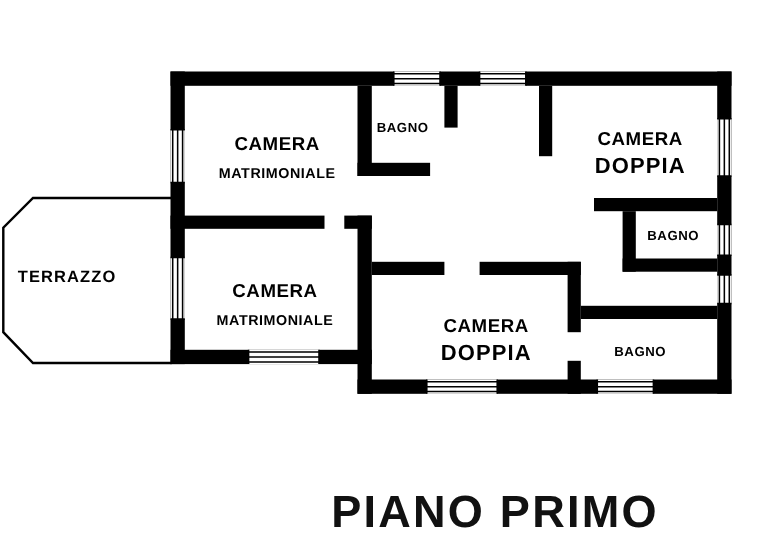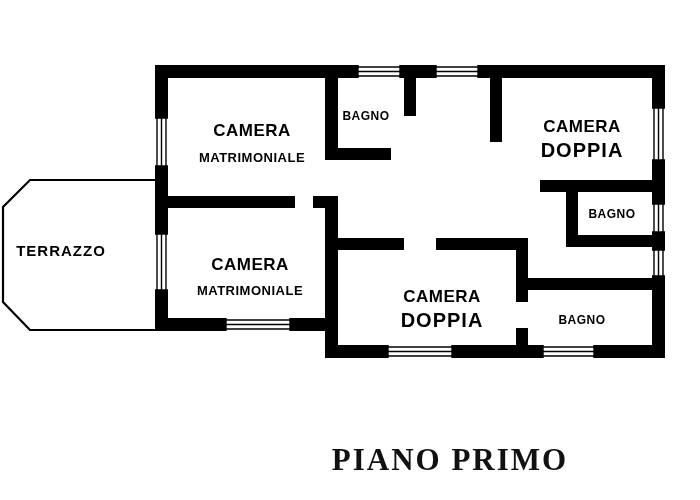--- a/index.html
+++ b/index.html
@@ -17,23 +17,23 @@
   .t-mat { font-family: "Liberation Sans", sans-serif; font-weight: bold; font-size: 13px; letter-spacing: .5px; }
   .t-dop { font-family: "Liberation Sans", sans-serif; font-weight: bold; font-size: 20px; letter-spacing: 1px; }
   .t-bag { font-family: "Liberation Sans", sans-serif; font-weight: bold; font-size: 12px; letter-spacing: .5px; }
   .t-ter { font-family: "Liberation Sans", sans-serif; font-weight: bold; font-size: 15px; letter-spacing: 1px; }
   .title {
     position: absolute;
     left: 200px;
     top: 442px;
     width: 500px;
     text-align: center;
-    font-family: Liberation Serif, serif;
+    font-family: Liberation Sans, sans-serif;
     font-weight: bold;
-    font-size: 31px;
+    font-size: 41px;
     letter-spacing: 2px;
     color: #111;
   }
 </style>
 </head>
 <body>
 
 <div class="canvas">
   <svg width="700" height="500" viewBox="0 0 700 500">
 

